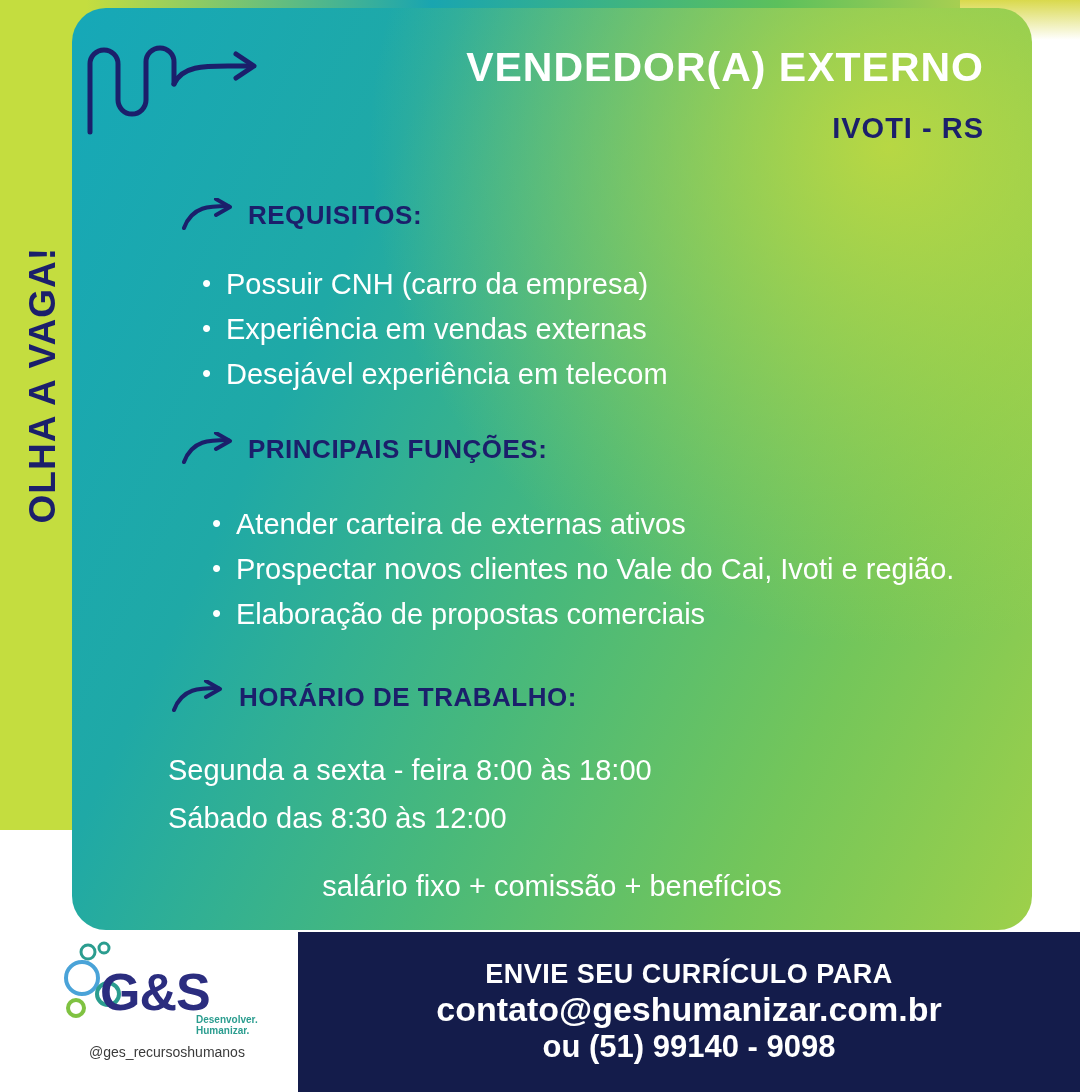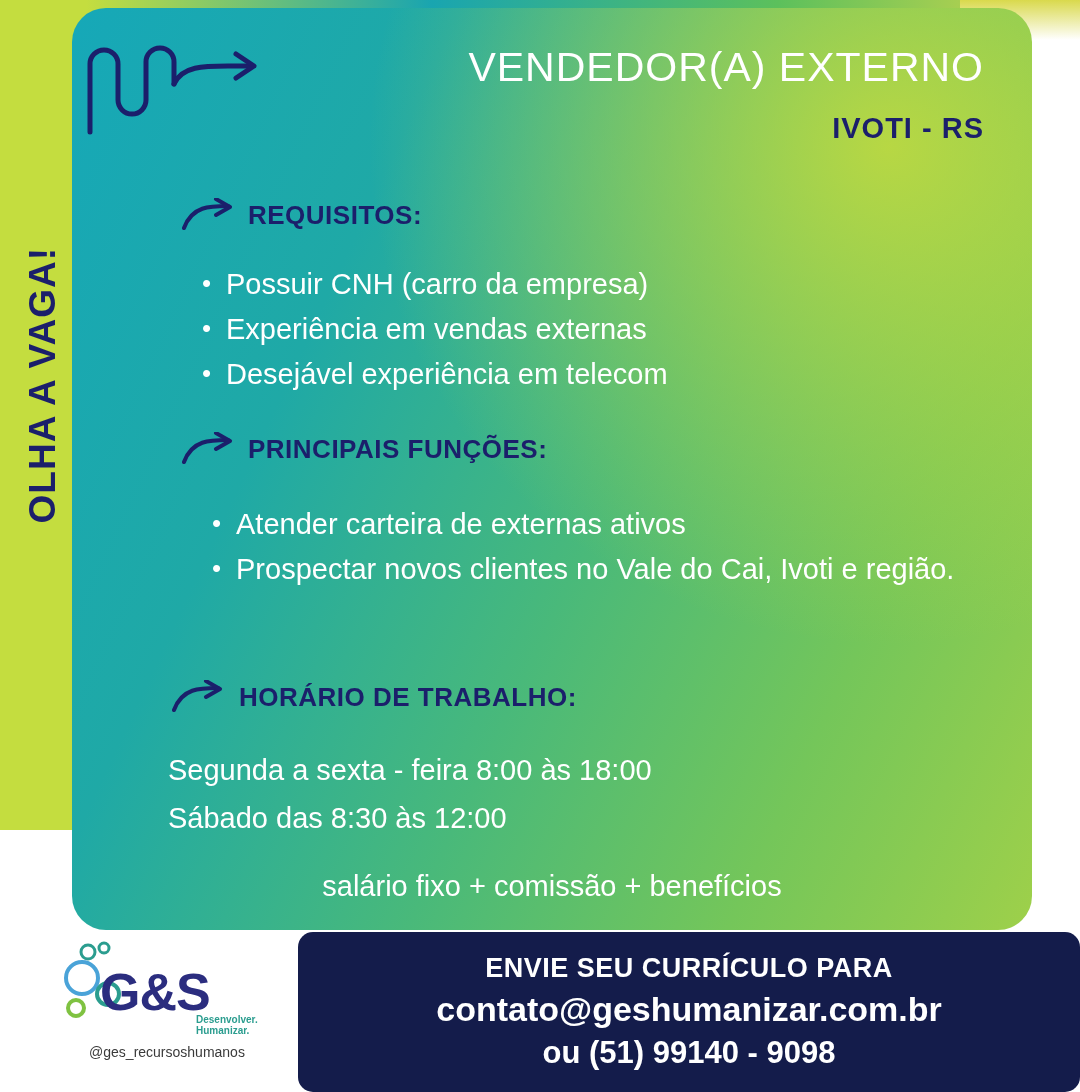--- a/index.html
+++ b/index.html
@@ -75,21 +75,21 @@
     letter-spacing: 1px;
     color: #1b1f6b;
     white-space: nowrap;
   }
 
   
   .job-title {
     position: absolute;
     right: 48px; top: 36px;
     font-size: 41px;
-    font-weight: normal;
+    font-weight: bold;
     color: #ffffff;
     letter-spacing: 1px;
     text-align: center;
   }
   .job-city {
     position: absolute;
     right: 48px; top: 104px;
     font-size: 29px;
     font-weight: bold;
     color: #1b1f6b;
@@ -197,22 +197,20 @@
   .footer-right {
     position: absolute;
     right: 0; bottom: 0;
     width: 782px; height: 160px;
     background: #141c4b;
     color: #ffffff;
     display: flex;
     flex-direction: column;
     align-items: center;
     justify-content: center;
-    gap: 6px;
-    border-radius: 15px;
   }
   .f-line1 { font-size: 27px; font-weight: bold; letter-spacing: 0.5px; }
   .f-line2 { font-size: 34px; font-weight: bold; }
   .f-line3 { font-size: 31px; font-weight: bold; }
 </style>
 </head>
 <body>
 
 <div class="poster">
 
@@ -251,20 +249,21 @@
     <div class="section-head" id="head-func">
       <svg class="arrow" viewBox="0 0 52 34">
         <path d="M2,30 C10,8 28,8 46,8" fill="none" stroke="#1b1f6b" stroke-width="4" stroke-linecap="round"></path>
         <path d="M34,1 L48,9 L34,17" fill="none" stroke="#1b1f6b" stroke-width="4" stroke-linecap="round" stroke-linejoin="round"></path>
       </svg>
       <span class="htext">PRINCIPAIS FUNÇÕES:</span>
     </div>
     <ul class="bullets" id="list-func">
       <li>Atender carteira de externas ativos</li>
       <li>Prospectar novos clientes no  Vale do Cai, Ivoti e região.</li>
+      <li>Elaboração de propostas comerciais</li>
     </ul>
 
     <div class="section-head" id="head-hor">
       <svg class="arrow" viewBox="0 0 52 34">
         <path d="M2,30 C10,8 28,8 46,8" fill="none" stroke="#1b1f6b" stroke-width="4" stroke-linecap="round"></path>
         <path d="M34,1 L48,9 L34,17" fill="none" stroke="#1b1f6b" stroke-width="4" stroke-linecap="round" stroke-linejoin="round"></path>
       </svg>
       <span class="htext">HORÁRIO DE TRABALHO:</span>
     </div>
     <div class="schedule">

